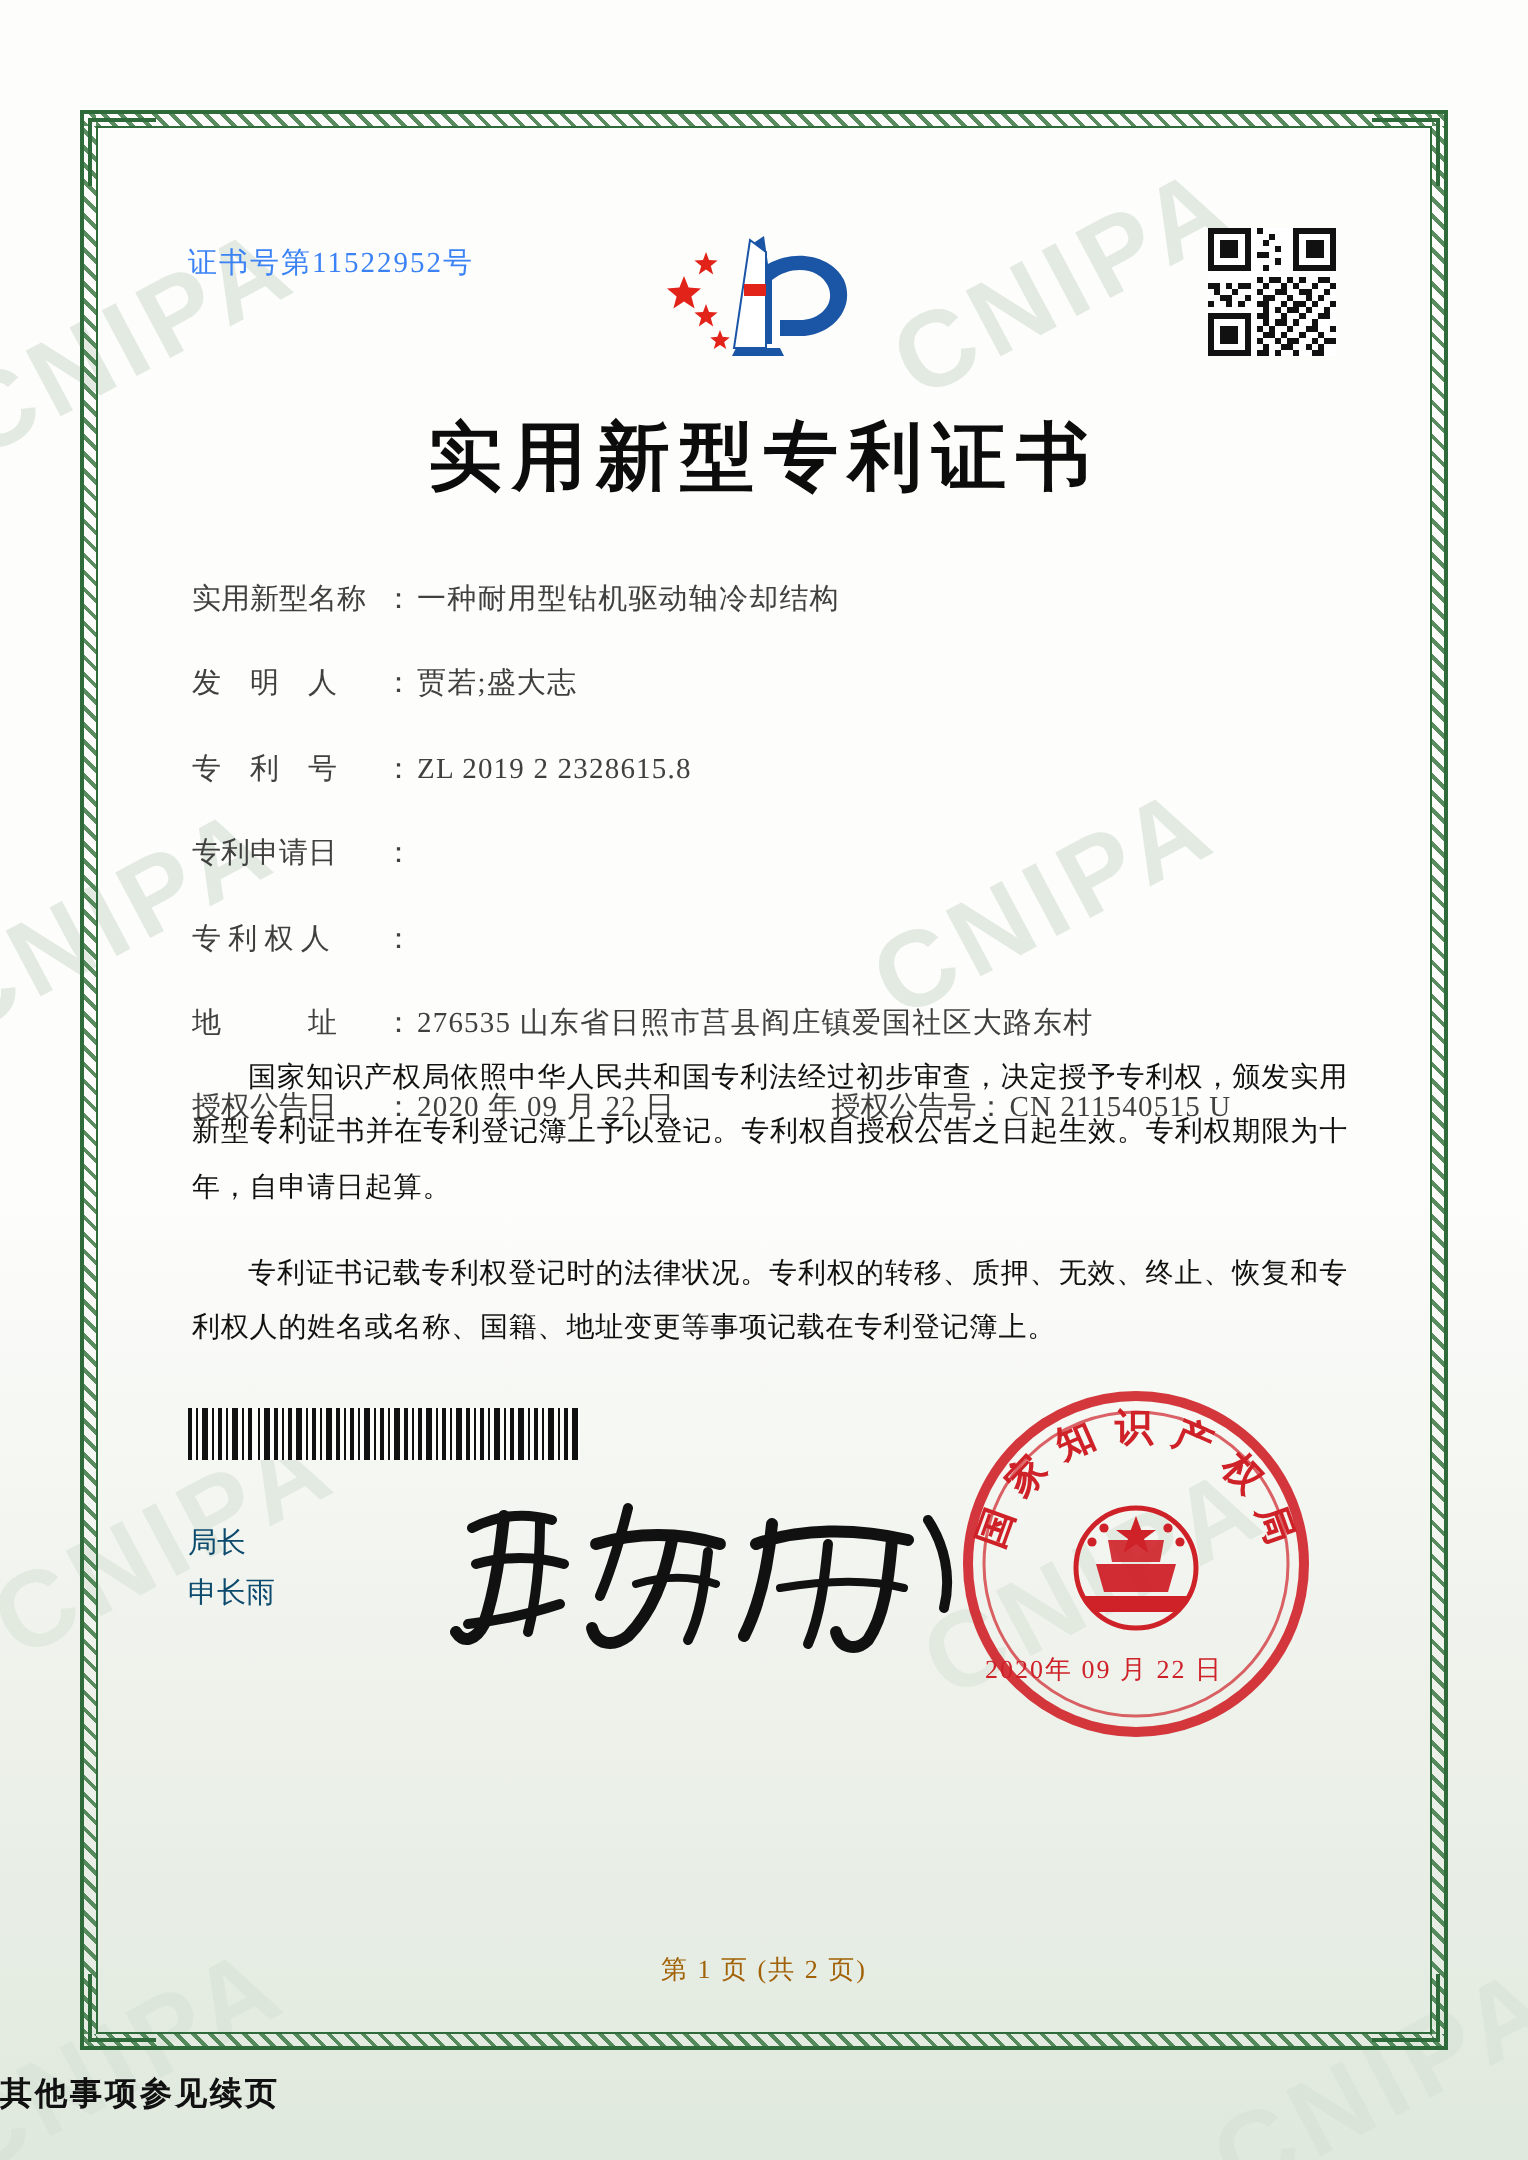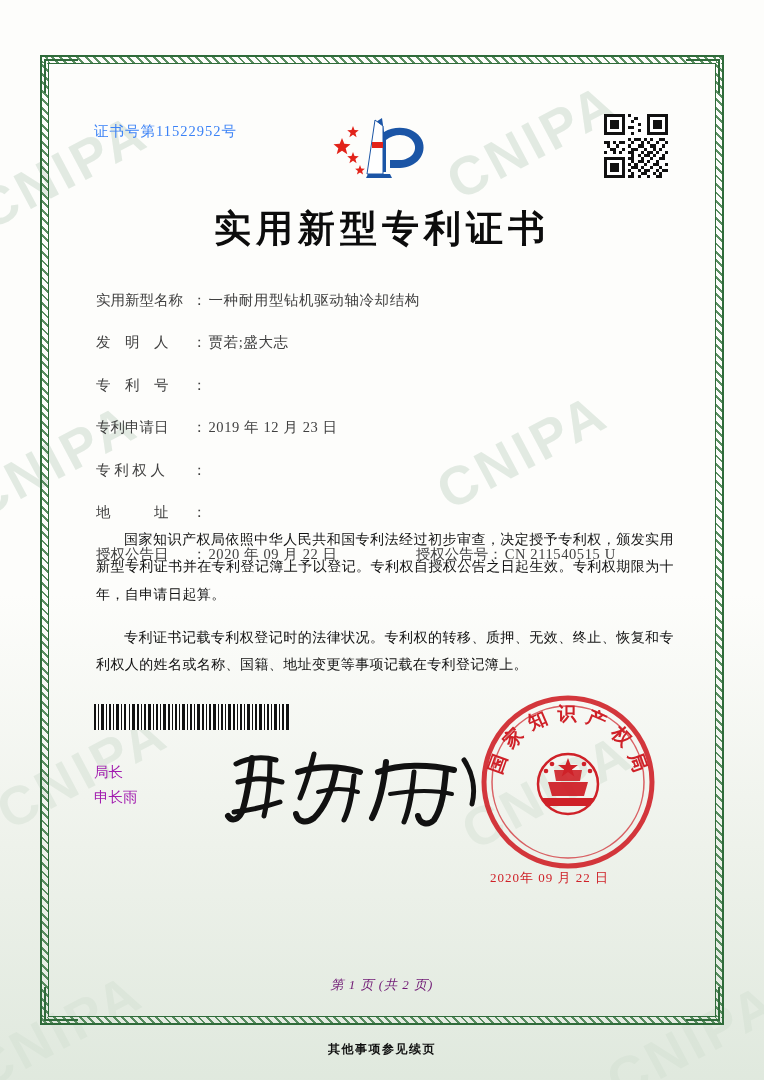--- a/index.html
+++ b/index.html
@@ -197,67 +197,65 @@
     height: 26px;
   }
 
   
   .sig-labels {
     position: absolute;
     left: 16px;
     top: 668px;
     font-size: 14.5px;
     line-height: 1.75;
-    color: #a21caf;
+    color: #0c4a6e;
   }
   .sig-script {
     position: absolute;
     left: 140px;
     top: 650px;
     width: 290px;
     height: 90px;
   }
 
   
   .seal {
     position: absolute;
     right: 28px;
     top: 600px;
     width: 180px;
     height: 180px;
   }
   .seal-date {
     position: absolute;
-    right: 16px;
+    right: 44px;
     top: 734px;
     width: 180px;
+    text-align: center;
     color: #cf2128;
     font-size: 13px;
     letter-spacing: 1px;
     font-family: "Liberation Serif", serif;
-    margin-top: 43px;
   }
 
   .page-no {
     position: absolute;
     left: 0; right: 0;
     bottom: 6px;
     text-align: center;
     font-size: 13px;
-    color: #701a75;
+    color: #a16207;
     letter-spacing: 1px;
-    font-style: italic;
   }
 
   .footer-note {
     position: absolute;
     left: 0; right: 0;
     bottom: 22px;
-    text-align: center;
-    font-size: 12px;
+    font-size: 16px;
     font-weight: bold;
     color: #111;
     letter-spacing: 1.5px;
     margin-top: 12px;
   }
 </style>
 </head>
 <body>
 
 <div class="page">
@@ -415,36 +413,37 @@
 
       <div class="field-row">
         <span class="field-label">发　明　人</span>
         <span class="field-colon">：</span>
         <span class="field-value">贾若;盛大志</span>
       </div>
 
       <div class="field-row">
         <span class="field-label">专　利　号</span>
         <span class="field-colon">：</span>
+        <span class="field-value">ZL 2019 2 2328615.8</span>
       </div>
 
       <div class="field-row">
         <span class="field-label">专利申请日</span>
         <span class="field-colon">：</span>
-        <span class="field-value">2019 年 12 月 23 日</span>
       </div>
 
       <div class="field-row">
         <span class="field-label">专 利 权 人</span>
         <span class="field-colon">：</span>
       </div>
 
       <div class="field-row">
         <span class="field-label">地　　　址</span>
         <span class="field-colon">：</span>
+        <span class="field-value">276535  山东省日照市莒县阎庄镇爱国社区大路东村</span>
       </div>
 
       <div class="field-row split">
         <span class="field-label">授权公告日</span>
         <span class="field-colon">：</span>
         <span class="field-value">2020 年 09 月 22 日</span>
         <span class="second-label">授权公告号</span>
         <span class="field-colon">：</span>
         <span class="field-value">CN 211540515 U</span>
       </div>

